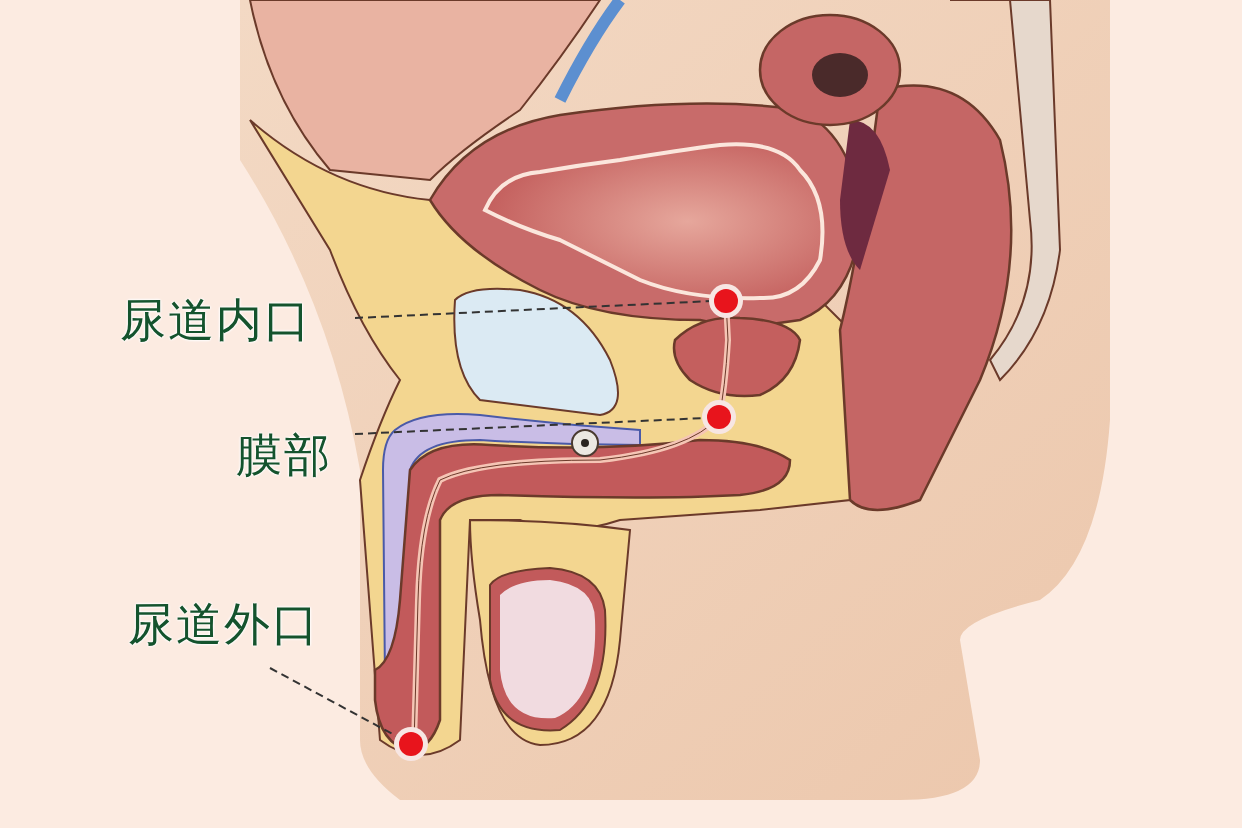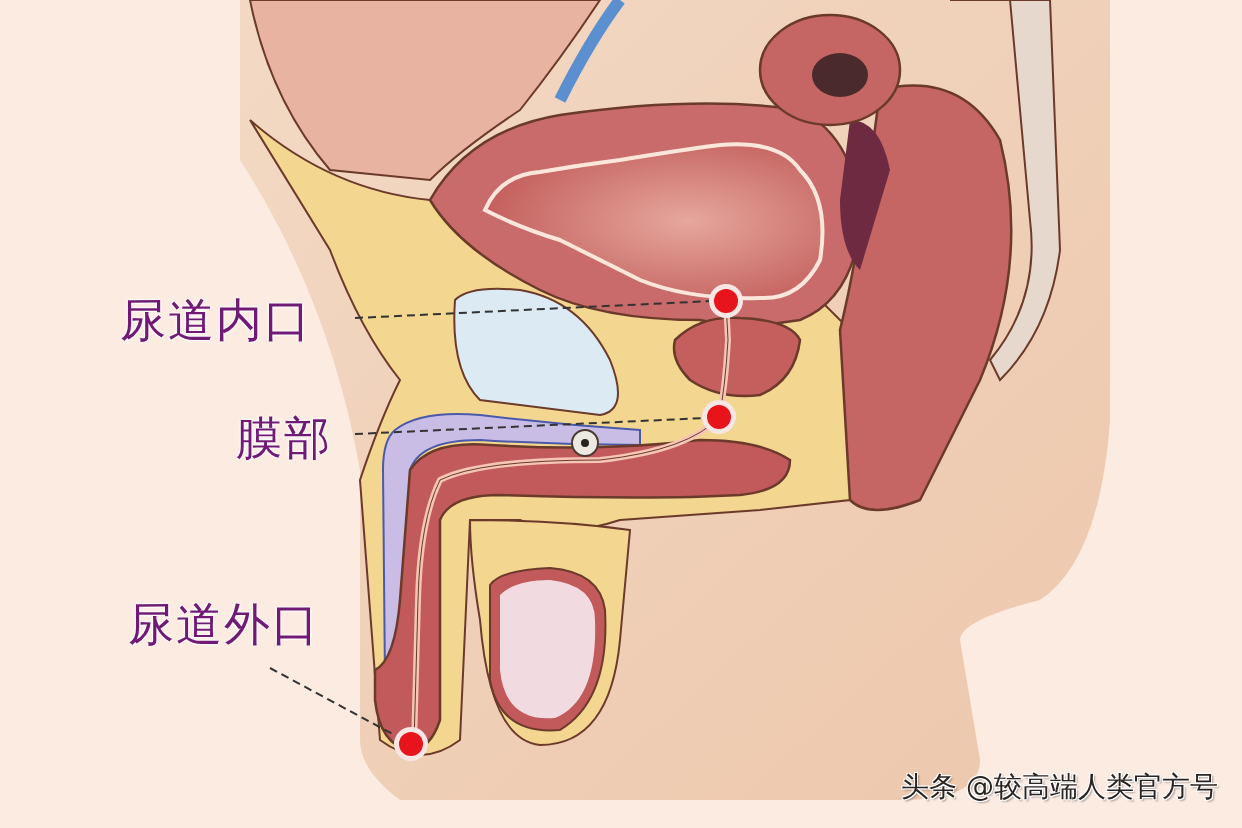--- a/index.html
+++ b/index.html
@@ -7,21 +7,21 @@
     width: 1242px; height: 828px; overflow: hidden;
     background: #fcebe1;
     font-family: "DejaVu Sans", "Liberation Sans", sans-serif;
   }
   .stage { position: relative; width: 1242px; height: 828px; }
   svg.illus { position: absolute; left: 0; top: 0; }
   .label {
     position: absolute;
     font-size: 46px;
     font-weight: 500;
-    color: #701a75;
+    color: #14532d;
     letter-spacing: 2px;
     text-shadow: 0 0 3px #fff, 0 0 3px #fff, 0 0 2px #fff;
     white-space: nowrap;
   }
   .watermark {
     position: absolute; right: 24px; top: 768px;
     font-size: 28px; color: #2b2522;
     text-shadow: 1px 1px 0 #fff, -1px -1px 0 #fff, 1px -1px 0 #fff, -1px 1px 0 #fff, 2px 2px 2px rgba(0,0,0,0.35);
     white-space: nowrap;
   }
@@ -91,16 +91,15 @@
       <circle cx="719" cy="417" r="17" fill="#f7e6e3"></circle>
       <circle cx="719" cy="417" r="12" fill="#e8141c"></circle>
     </g>
     <g>
       <circle cx="411" cy="744" r="17" fill="#f7e6e3"></circle>
       <circle cx="411" cy="744" r="12" fill="#e8141c"></circle>
     </g>
   </svg>
 
   <div class="label" style="left:120px; top:290px;">尿道内口</div>
-  <div class="label" style="left:236px; top:408px;">膜部</div>
+  <div class="label" style="left:236px; top:425px;">膜部</div>
   <div class="label" style="left:120px; top:594px;margin-left:8px;">尿道外口</div>
-  <div class="watermark">头条 @较高端人类官方号</div>
 </div>
 
 </body></html>

